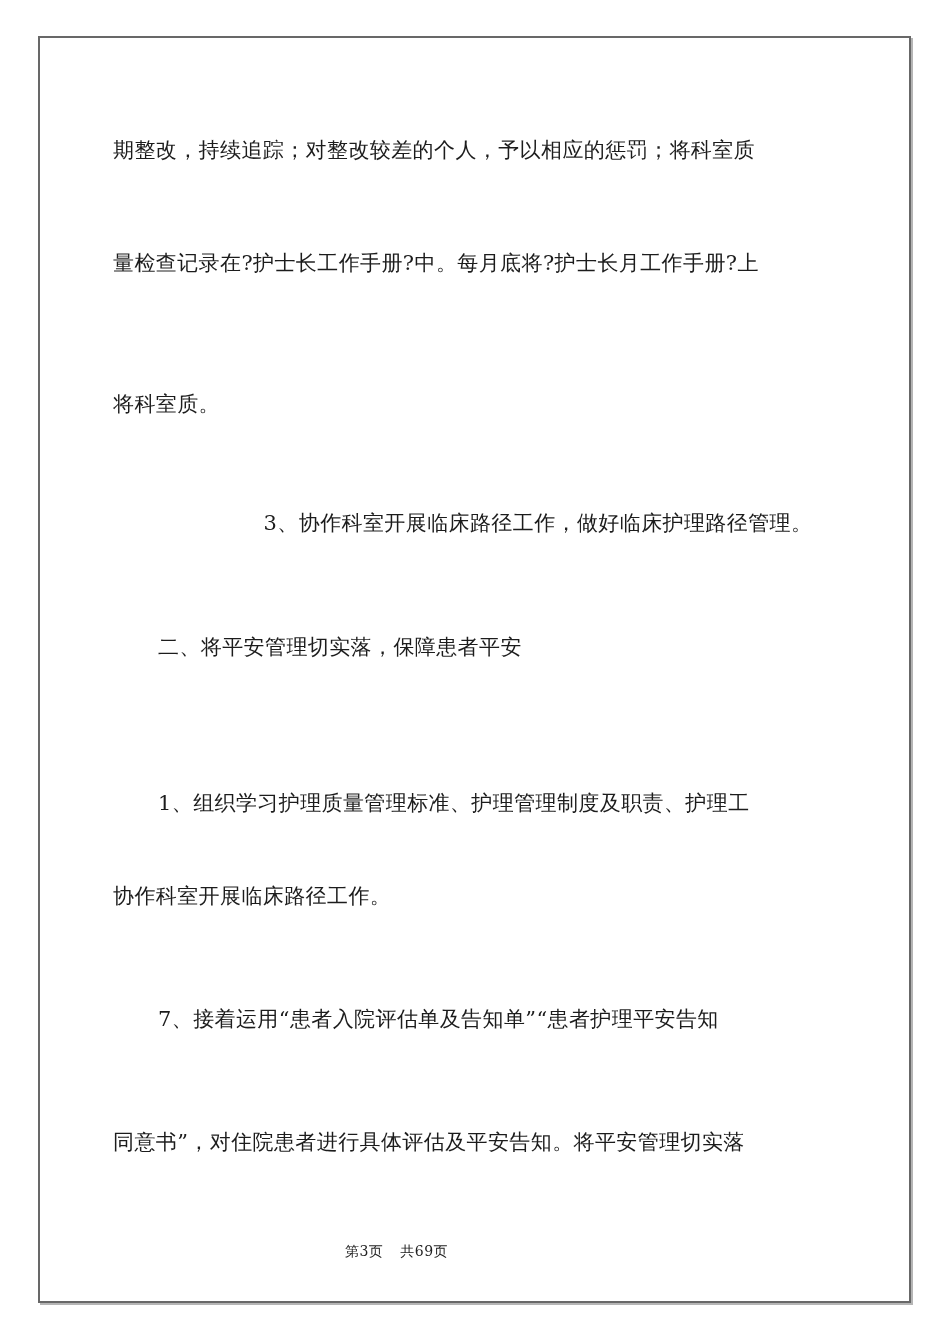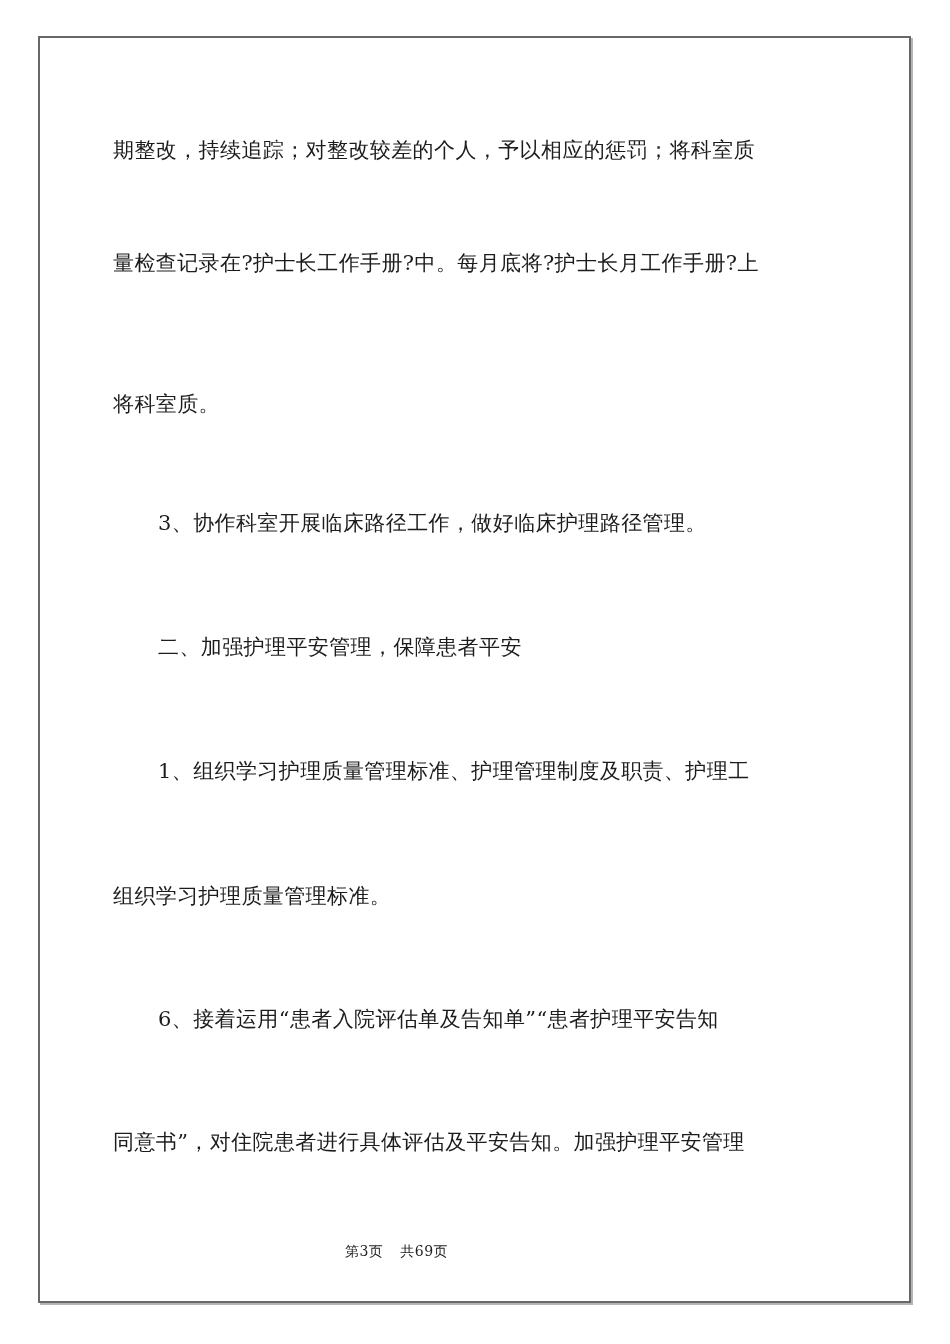--- a/index.html
+++ b/index.html
@@ -57,24 +57,24 @@
 </style>
 </head>
 <body>
 
 <div class="page-border"></div>
 
 <div>
     <div class="doc-line" style="top: 135px;">期整改，持续追踪；对整改较差的个人，予以相应的惩罚；将科室质</div>
     <div class="doc-line" style="top: 248px;">量检查记录在?护士长工作手册?中。每月底将?护士长月工作手册?上</div>
     <div class="doc-line" style="top: 389px;">将科室质。</div>
-    <div class="doc-line indent" style="top: 508px;">3、协作科室开展临床路径工作，做好临床护理路径管理。</div>
-    <div class="doc-line indent" style="top: 632px;">二、加强护理平安管理，保障患者平安</div>
-    <div class="doc-line indent" style="top: 756px;">1、组织学习护理质量管理标准、护理管理制度及职责、护理工</div>
-    <div class="doc-line" style="top: 881px;">组织学习护理质量管理标准。</div>
-    <div class="doc-line indent" style="top: 1004px;">6、接着运用“患者入院评估单及告知单”“患者护理平安告知</div>
-    <div class="doc-line" style="top: 1127px;">同意书”，对住院患者进行具体评估及平安告知。加强护理平安管理</div>
+    <div class="doc-line indent" style="top: 508px; text-align: center;">3、协作科室开展临床路径工作，做好临床护理路径管理。</div>
+    <div class="doc-line indent" style="top: 632px;">二、将平安管理切实落，保障患者平安</div>
+    <div class="doc-line indent" style="top: 788px;">1、组织学习护理质量管理标准、护理管理制度及职责、护理工</div>
+    <div class="doc-line" style="top: 881px;">协作科室开展临床路径工作。</div>
+    <div class="doc-line indent" style="top: 1004px;">7、接着运用“患者入院评估单及告知单”“患者护理平安告知</div>
+    <div class="doc-line" style="top: 1127px;">同意书”，对住院患者进行具体评估及平安告知。将平安管理切实落</div>
   </div>
 
 <div class="page-footer">
   <span class="footer-part">第3页</span>
   <span class="footer-part">共69页</span>
 </div>
 
 </body></html>

